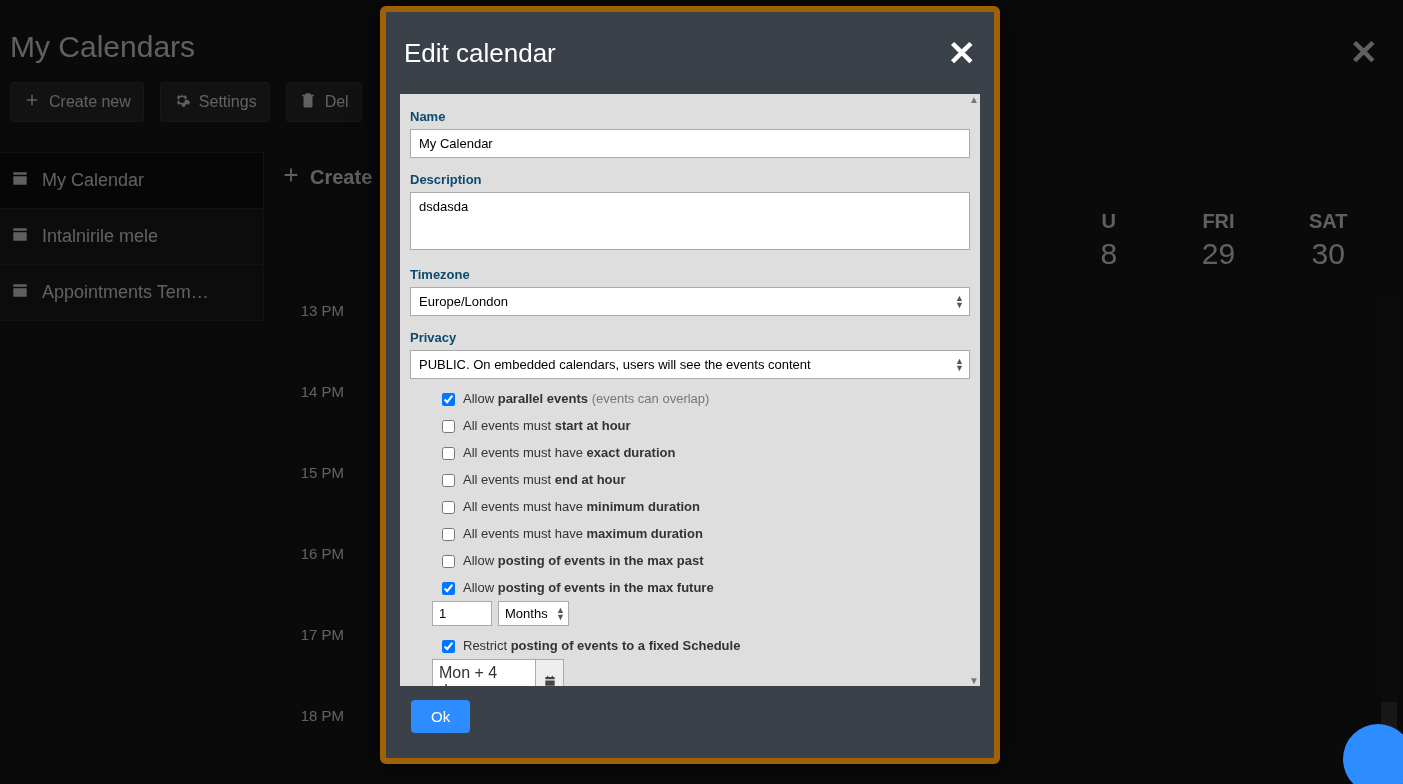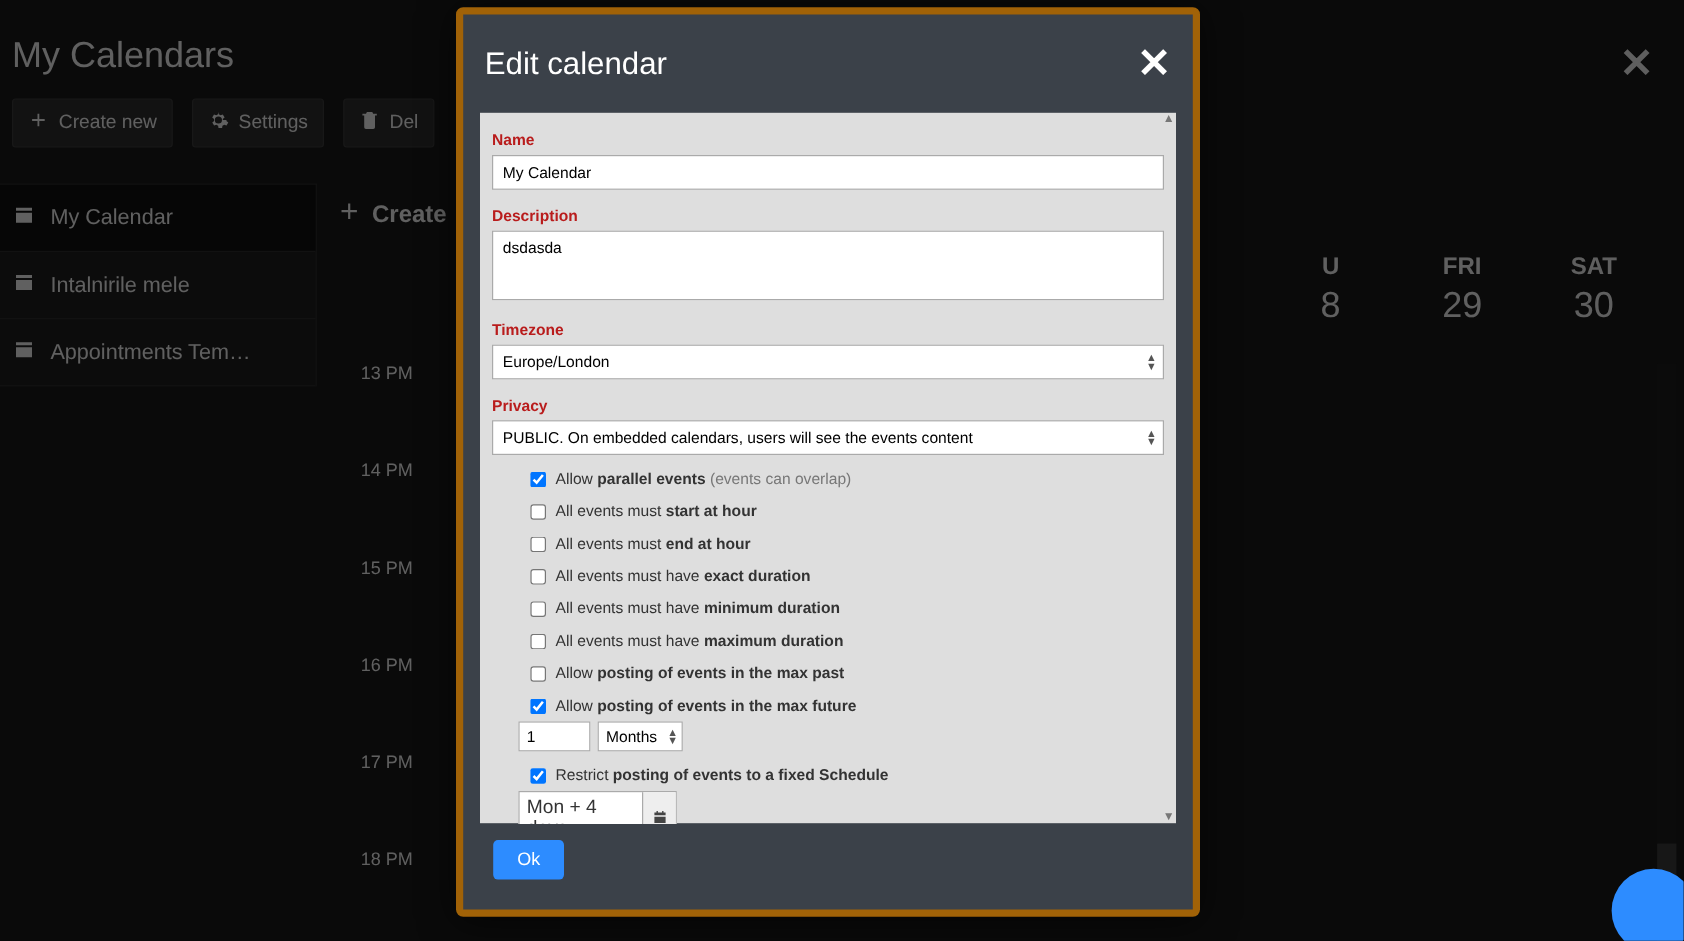--- a/index.html
+++ b/index.html
@@ -198,21 +198,21 @@
   font-size:10px;
   color:#777;
 }
 .sa-up{ top:0; }
 .sa-down{ bottom:0; }
 
 .field-label {
   display:block;
   font-weight: bold;
   font-size: 13px;
-  color: #b91c1c;
+  color: #0c4a6e;
   margin-top: 14px;
   margin-bottom: 5px;
 }
 .field-label:first-child { margin-top: 0; }
 
 .text-input, .textarea-input, .select-input {
   width: 100%;
   padding: 6px 8px;
   border: 1px solid #aaa;
   background: #fff;
@@ -463,28 +463,28 @@
         <div class="check-row">
           <input type="checkbox" style="">
           <span>
             <span>All events must </span><b>start at hour</b>
           </span>
         </div>
 
         <div class="check-row">
           <input type="checkbox" style="">
           <span>
+            <span>All events must have </span><b>exact duration</b>
+          </span>
+        </div>
+
+        <div class="check-row">
+          <input type="checkbox" style="">
+          <span>
             <span>All events must </span><b>end at hour</b>
-          </span>
-        </div>
-
-        <div class="check-row">
-          <input type="checkbox" style="">
-          <span>
-            <span>All events must have </span><b>exact duration</b>
           </span>
         </div>
 
         <div class="check-row">
           <input type="checkbox" style="">
           <span>
             <span>All events must have </span><b>minimum duration</b>
           </span>
         </div>
 

